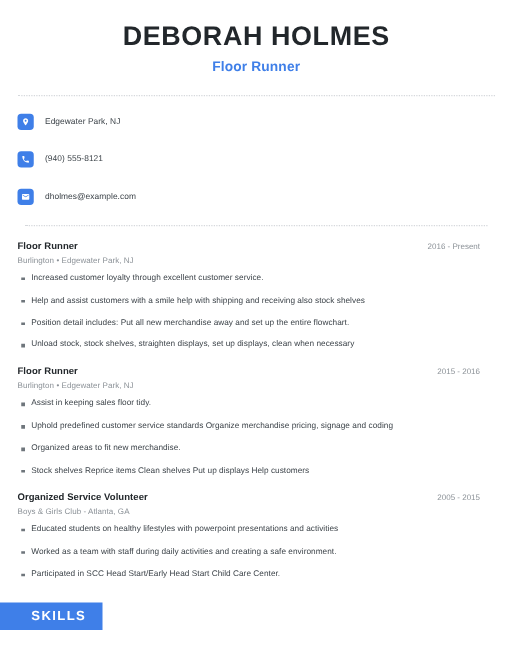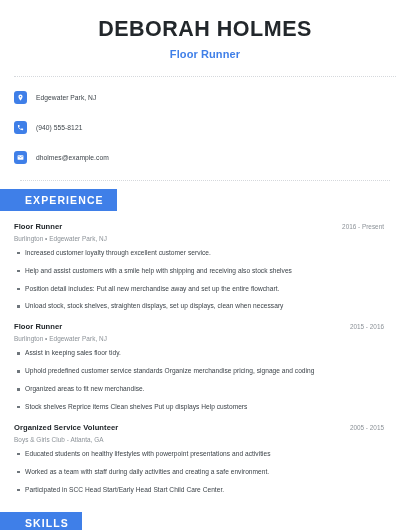--- a/index.html
+++ b/index.html
@@ -212,21 +212,20 @@
           </svg>
       </span>
       <span class="contact-text">dholmes@example.com</span>
     </div>
 
   </div>
 
   <div class="divider-inset"></div>
 
   <div class="section">
-    <div class="section-badge">EXPERIENCE</div>
 
     <div>
 
       <div class="entry">
         <div class="entry-head">
           <span class="entry-role">Floor Runner</span>
           <span class="entry-dates">2016 - Present</span>
         </div>
         <div class="entry-org">Burlington  •  Edgewater Park, NJ</div>
         <ul class="bullets">

